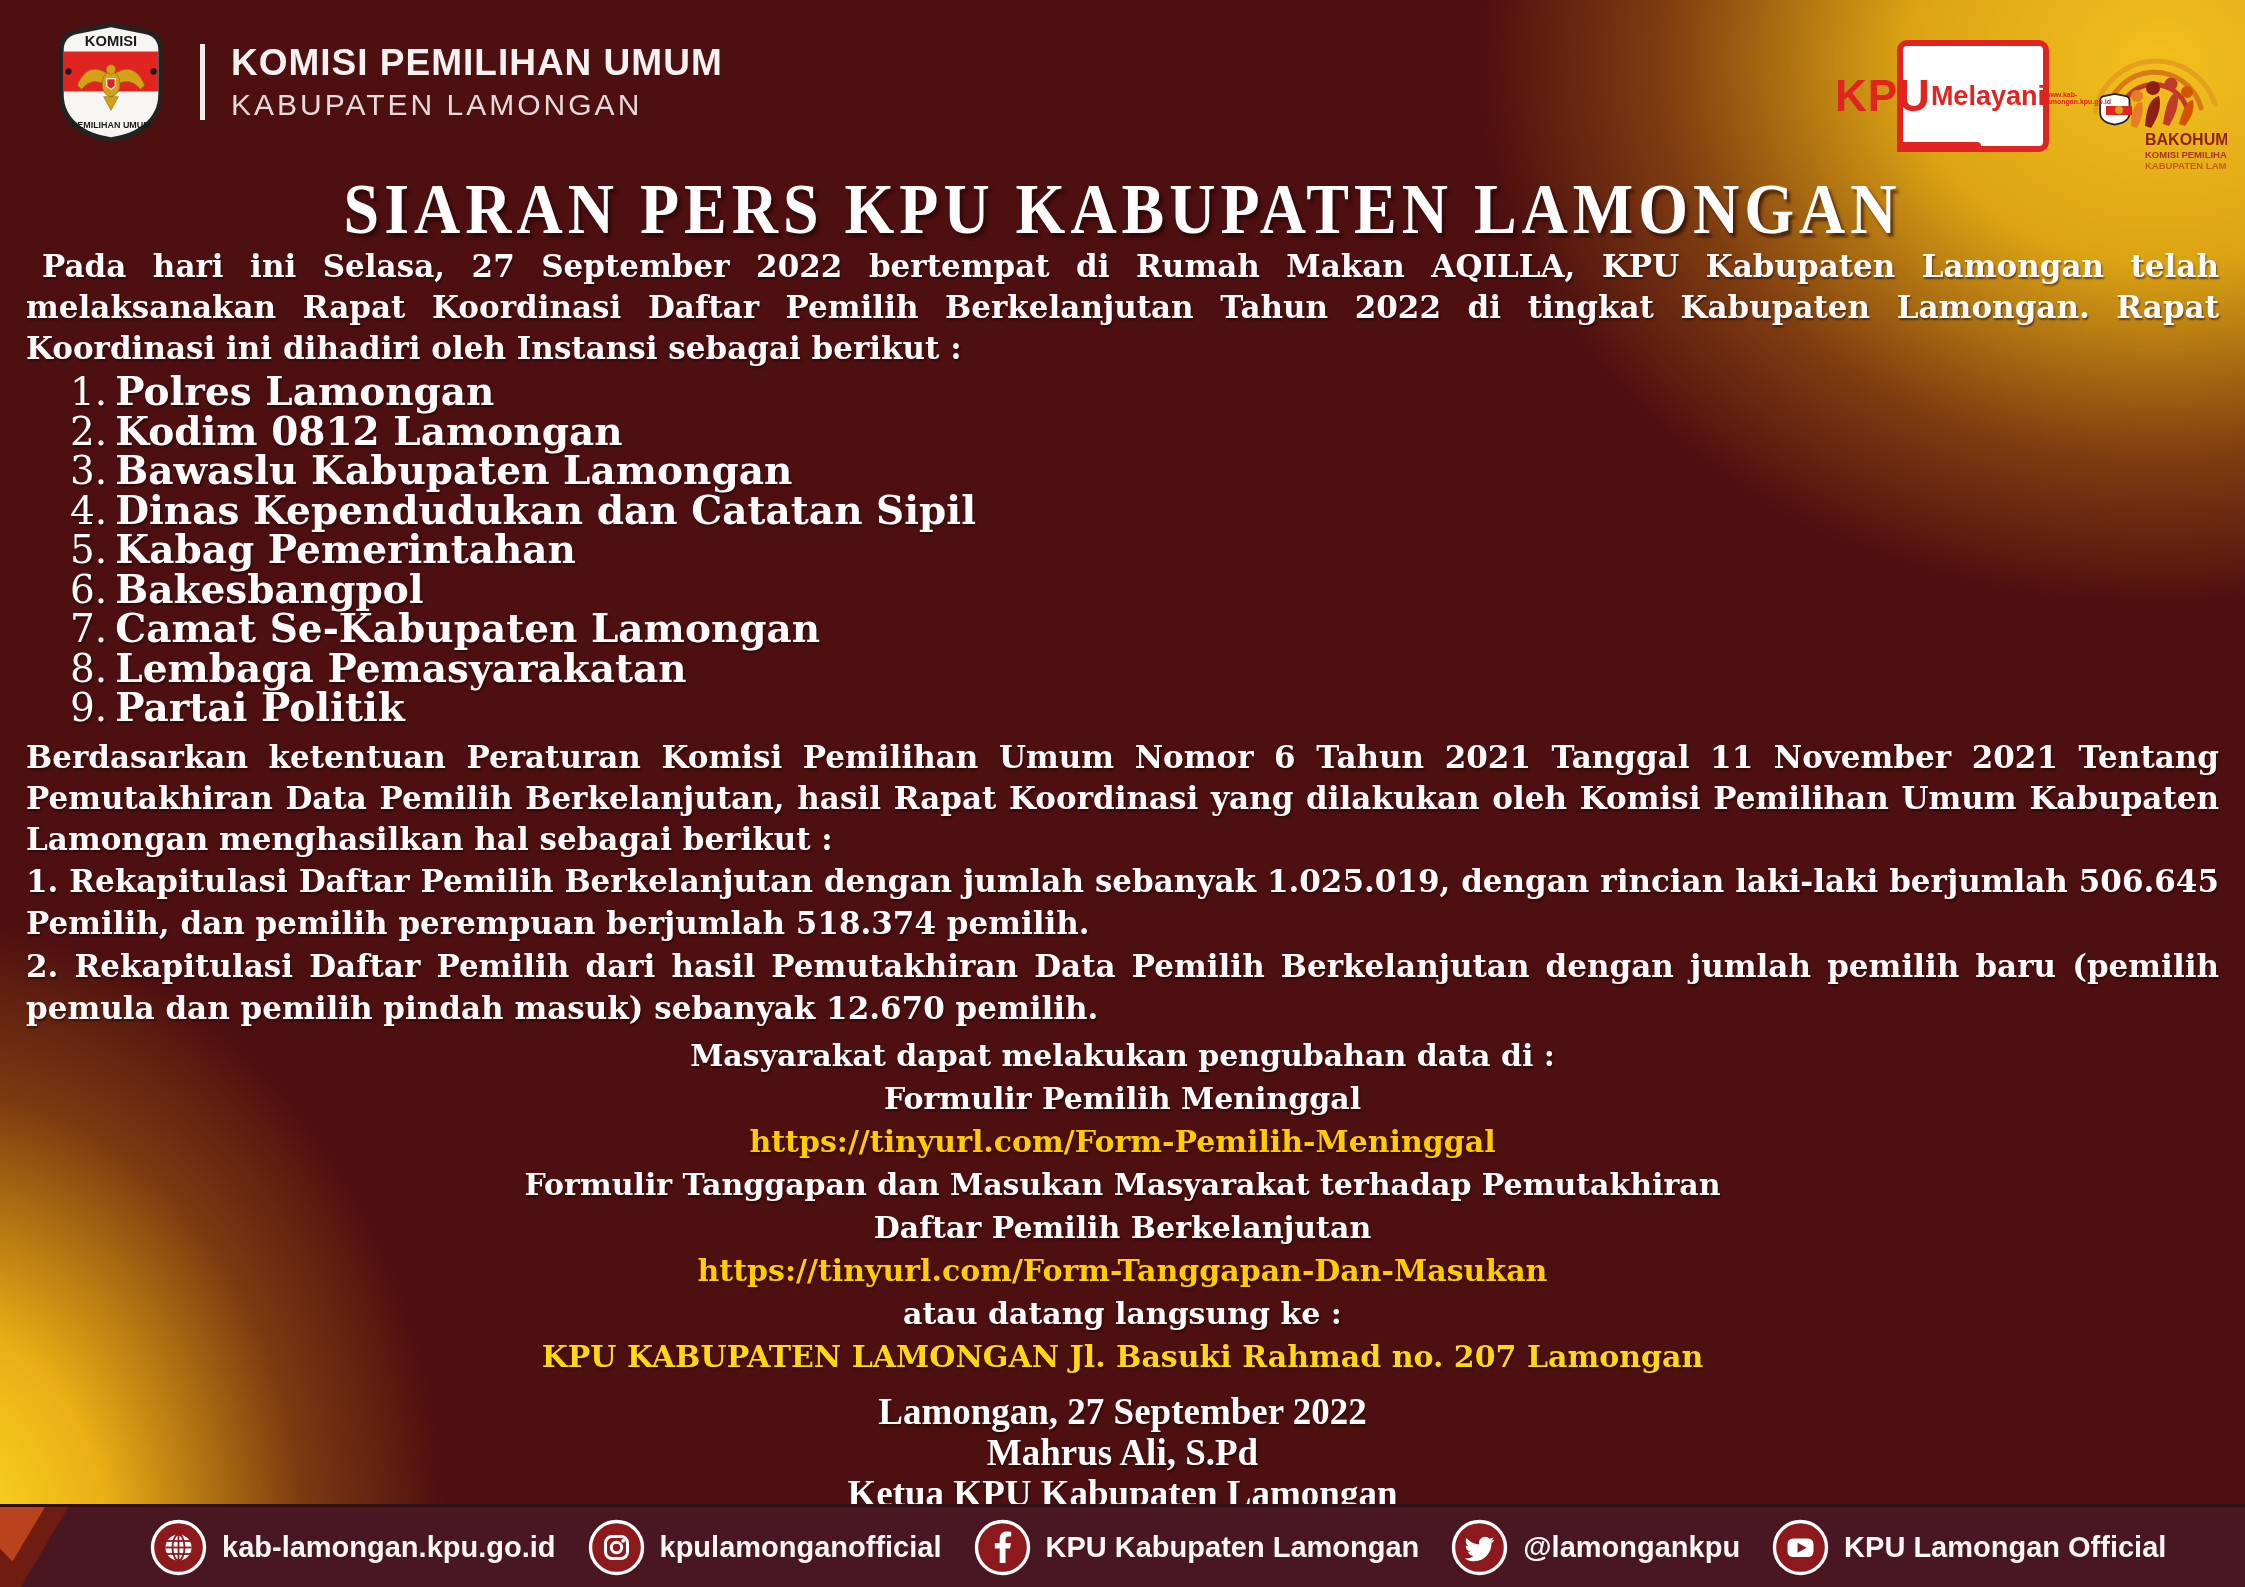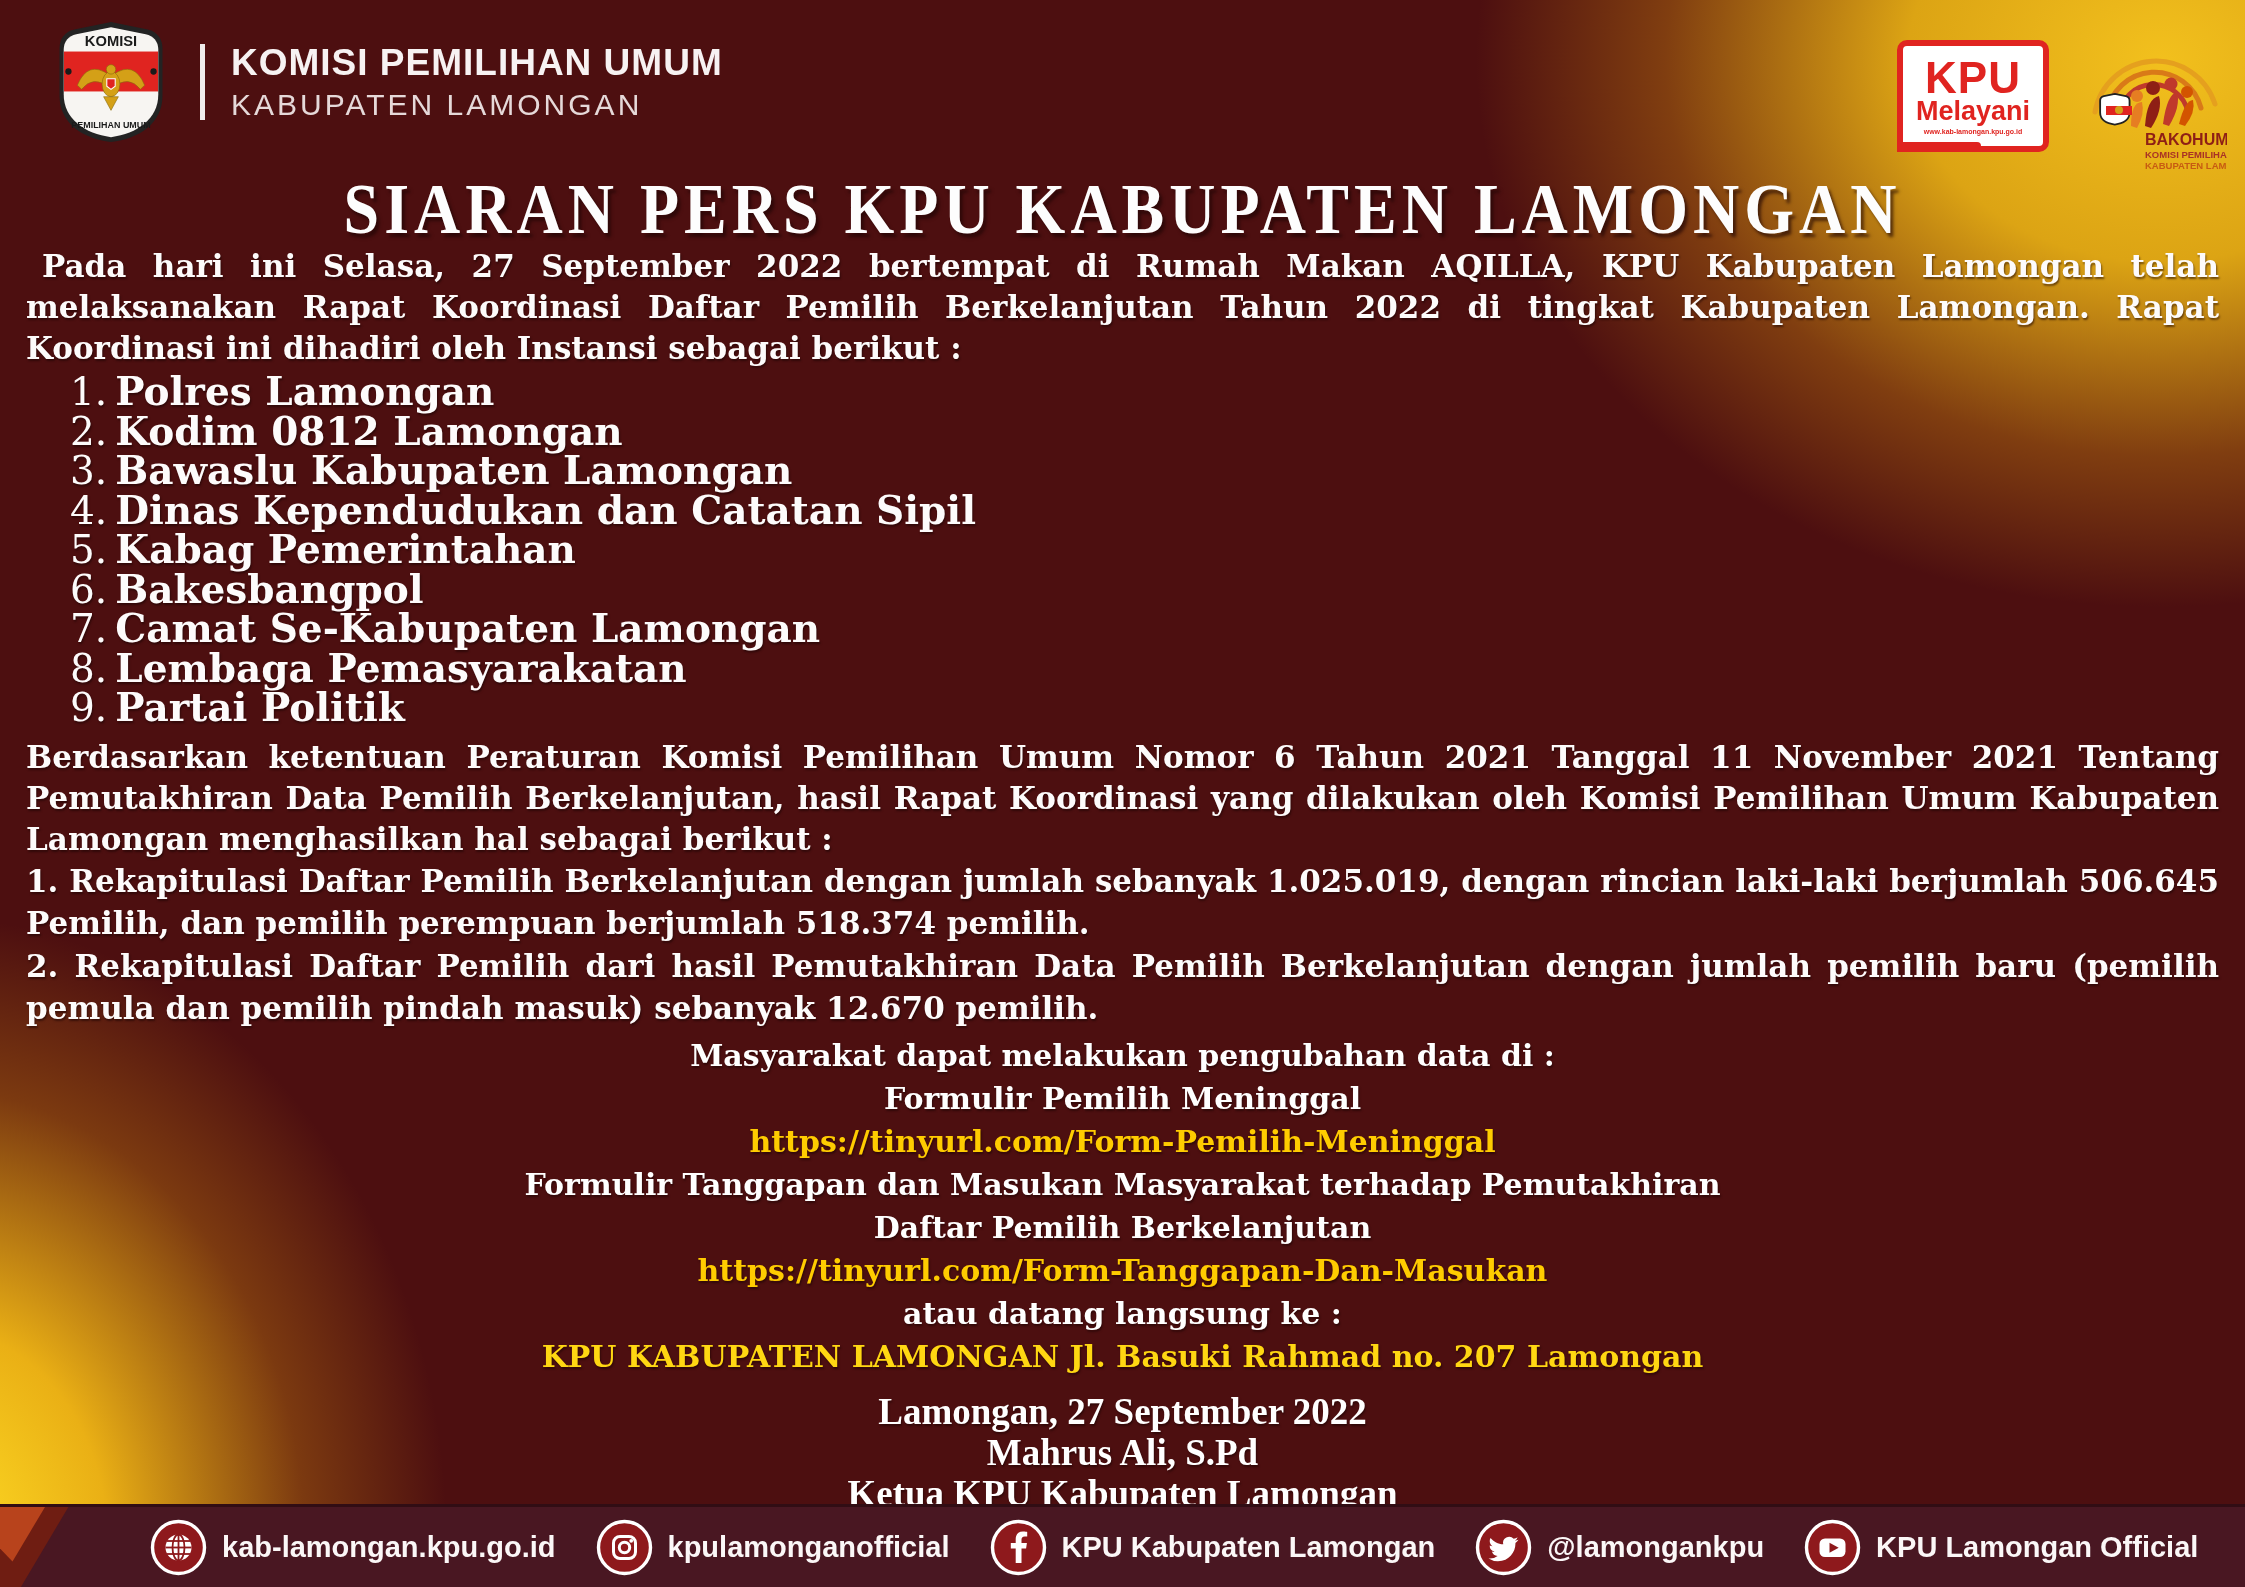--- a/index.html
+++ b/index.html
@@ -18,21 +18,21 @@
   
   .header-left { position:absolute; top:20px; left:52px; display:flex; align-items:center; }
   .kpu-shield { width:118px; height:124px; flex:0 0 auto; }
   .hdr-divider { width:5px; height:76px; background:#f0ecec; margin:0 26px 0 30px; }
   .hdr-org { font-family:"Liberation Sans", sans-serif; }
   .hdr-org .l1 { font-size:37px; font-weight:700; color:#f7f2f2; letter-spacing:1px; }
   .hdr-org .l2 { font-size:30px; font-weight:400; color:#e6d9d9; letter-spacing:3px; margin-top:4px; }
 
   .header-right { position:absolute; top:40px; right:18px; display:flex; align-items:flex-start; gap:18px; }
   .melayani { width:152px; height:112px; background:#fff; border:6px solid #e02420; border-radius:10px;
-              display:flex; flex-direction:column; align-items:center; justify-content:center; position:relative; }
+              display:flex; flex-direction:row; align-items:center; justify-content:center; position:relative; }
   .melayani .m1 { color:#e02420; font-family:"Liberation Sans", sans-serif; font-weight:700; font-size:44px; line-height:40px; letter-spacing:1px; }
   .melayani .m2 { color:#e02420; font-family:"Liberation Sans", sans-serif; font-weight:700; font-size:27px; line-height:27px; }
   .melayani .m3 { color:#e02420; font-family:"Liberation Sans", sans-serif; font-weight:700; font-size:7px; margin-top:3px; }
   .melayani .step { position:absolute; left:-6px; bottom:-6px; width:60%; height:10px; background:#e02420; border-radius:0 4px 0 0; }
   .bakohumas { width:160px; height:132px; }
 
   
   .title { position:absolute; top:168px; left:0; width:100%; text-align:center;
            font-family:"Liberation Serif", serif; font-weight:700; font-size:64px; letter-spacing:5px;
            color:#fdfdfd; transform:scaleY(1.12); transform-origin:top center;
@@ -54,21 +54,21 @@
   .cta div { font-size:30px; font-weight:700; line-height:43px; text-shadow:1px 2px 2px rgba(25,4,4,.55); }
   .cta .link { color:#ffcc00; cursor:pointer; }
   .cta .addr { color:#ffd712; }
 
   .signature { margin-top:13px; text-align:center; font-family:"Liberation Serif", serif; }
   .signature div { font-size:37px; font-weight:700; line-height:41px; text-shadow:1px 2px 2px rgba(25,4,4,.55); }
 
   
   .footer { position:absolute; left:0; bottom:0; width:2245px; height:83px; background:#491722;
             border-top:3px solid rgba(30,6,10,.55); display:flex; align-items:center;
-            padding-left:150px; gap:40px; overflow:hidden; }
+            padding-left:150px; gap:32px; overflow:hidden; }
   .f-deco-dark { position:absolute; left:0; top:0; width:95px; height:100%; background:#6f1d12;
                  clip-path:polygon(0 0, 72% 0, 22% 100%, 0 100%); }
   .f-deco-orange { position:absolute; left:0; top:0; width:50px; height:100%; background:#b8431c;
                    clip-path:polygon(0 0, 90% 0, 25% 68%, 0 52%); }
   .social { display:flex; align-items:center; gap:15px; position:relative; z-index:2; cursor:pointer; }
   .social svg { width:57px; height:57px; }
   .social .lbl { font-family:"Liberation Sans", sans-serif; font-weight:700; font-size:29px; color:#fbf7f7; }
 
   .ico-circle { fill:#8e191c; stroke:#fff; stroke-width:3.4; }
   .bk-txt { font-family:"Liberation Sans", sans-serif; font-weight:700; }

